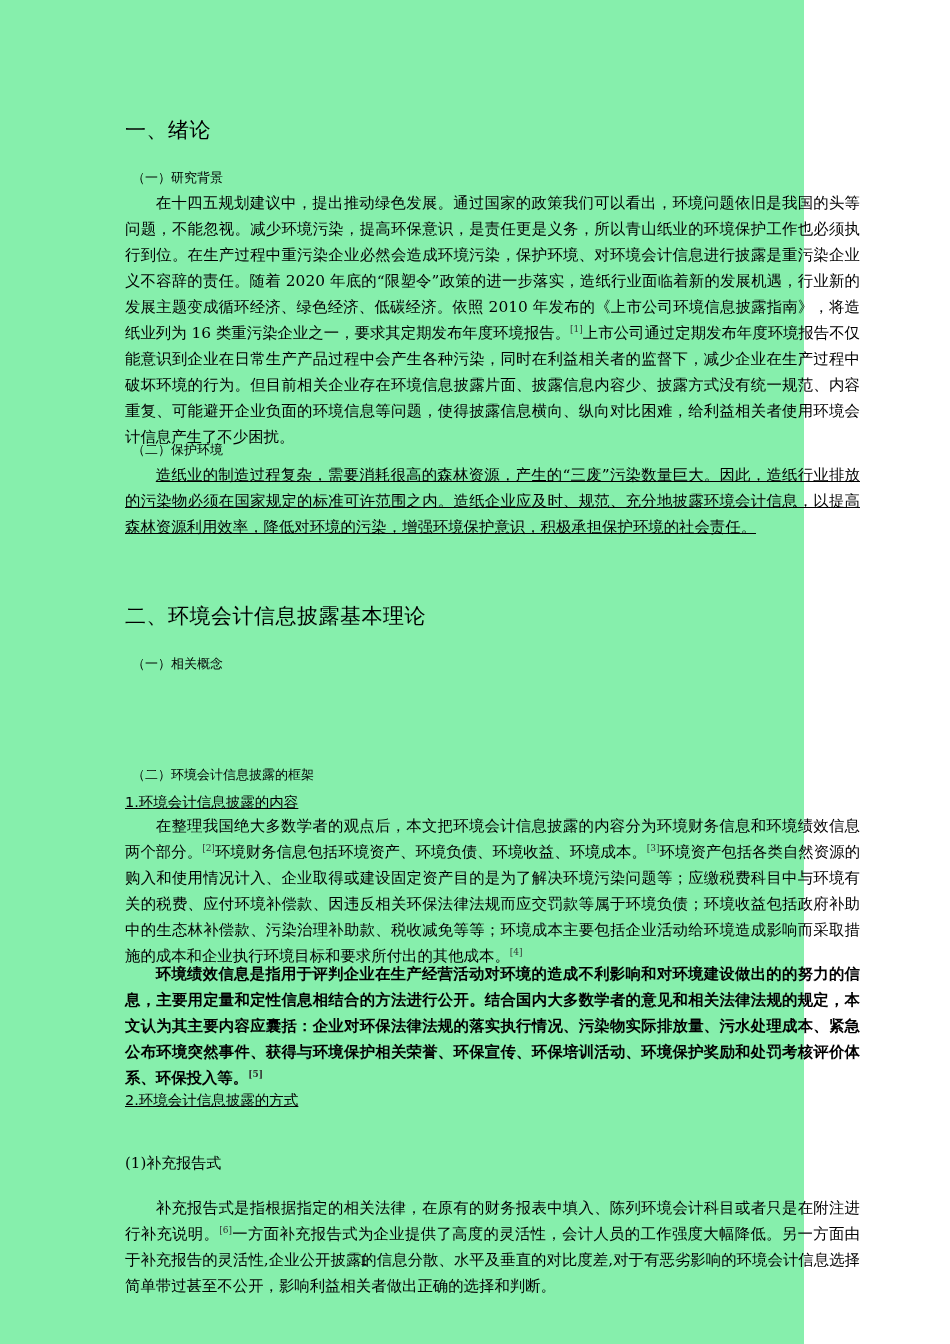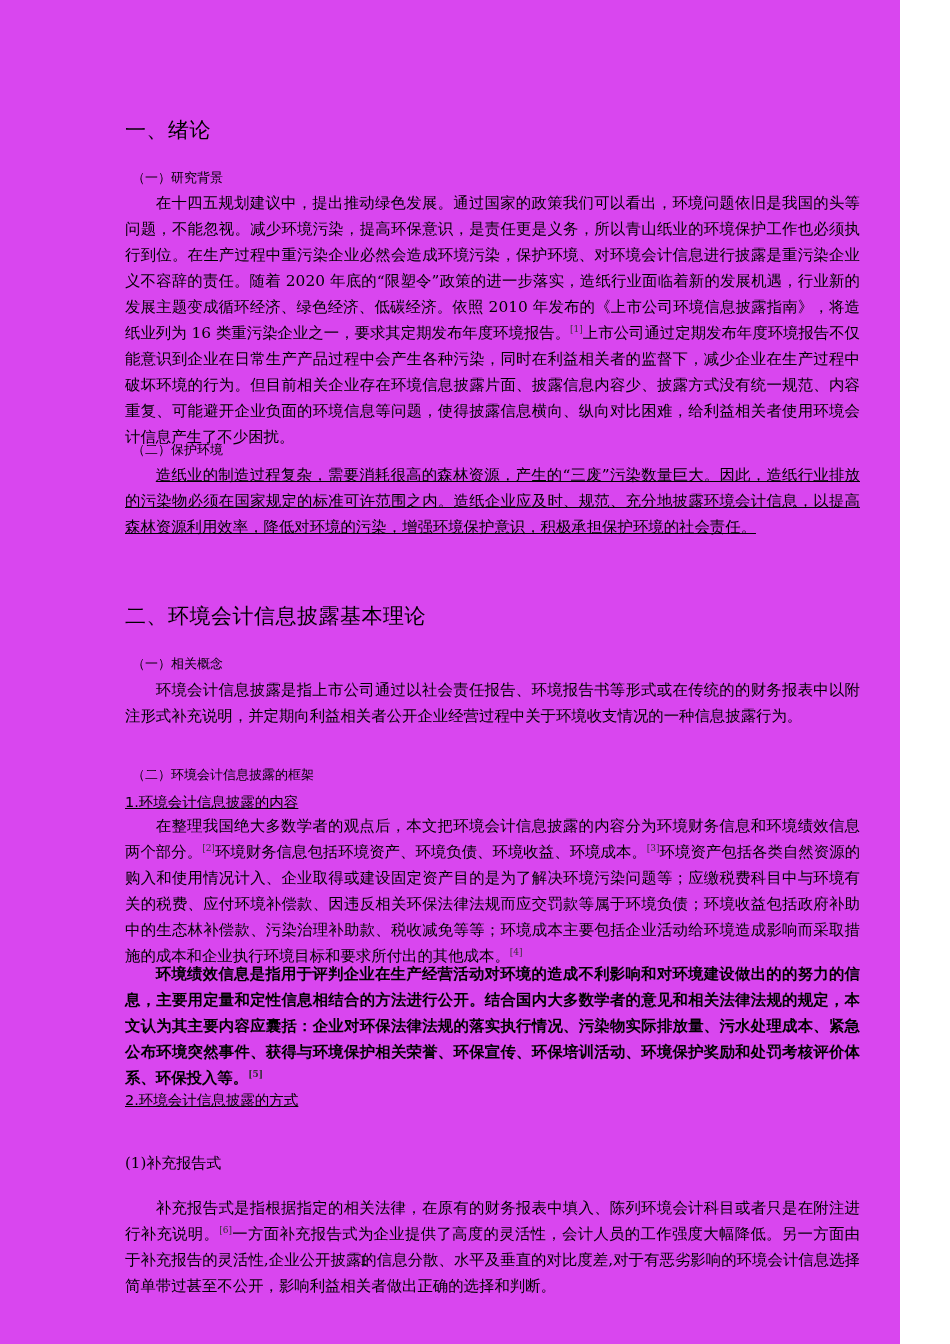--- a/index.html
+++ b/index.html
@@ -1,17 +1,17 @@
 <!DOCTYPE html>
 <html><head>
 <meta charset="utf-8">
 <style>
   html, body { margin: 0; padding: 0; background: #ffffff; }
   body { width: 950px; height: 1344px; position: relative; overflow: hidden; color: #000; }
-  .page { position: absolute; left: 0; top: 0; width: 900px; height: 1344px; background: #d946ef; }
+  .page { position: absolute; left: 0; top: 0; width: 804px; height: 1344px; background: #86efac; }
   .h1 { position: absolute; left: 125px; font-family: "DejaVu Sans", sans-serif; font-size: 21px; font-weight: normal; letter-spacing: 0.5px; }
   .h2 { position: absolute; left: 132px; font-family: "DejaVu Sans", sans-serif; font-size: 13px; text-align: right; }
   .h3 { position: absolute; left: 125px; font-family: "DejaVu Sans", sans-serif; font-size: 14.5px; text-decoration: underline; }
   .para { position: absolute; left: 125px; width: 735px; font-family: "DejaVu Serif", serif; font-size: 15.4px; line-height: 26px; text-align: justify; text-indent: 2em; margin: 0; }
   .sub { position: absolute; left: 125px; font-family: "DejaVu Serif", serif; font-size: 15px; margin-top: 40px; }
   sup { font-size: 9px; vertical-align: super; line-height: 0; color: #333; }
   .pagenum { position: absolute; left: 360px; top: 1254px; font-family: "DejaVu Sans", sans-serif; font-size: 12px; }
 </style>
 </head>
 <body>
@@ -25,21 +25,20 @@
   <p class="para" style="top:190px;"><span>在十四五规划建议中，提出推动绿色发展。通过国家的政策我们可以看出，环境问题依旧是我国的头等问题，不能忽视。减少环境污染，提高环保意识，是责任更是义务，所以青山纸业的环境保护工作也必须执行到位。在生产过程中重污染企业必然会造成环境污染，保护环境、对环境会计信息进行披露是重污染企业义不容辞的责任。随着 2020 年底的“限塑令”政策的进一步落实，造纸行业面临着新的发展机遇，行业新的发展主题变成循环经济、绿色经济、低碳经济。依照 2010 年发布的《上市公司环境信息披露指南》，将造纸业列为 16 类重污染企业之一，要求其定期发布年度环境报告。</span><sup>[1]</sup><span>上市公司通过定期发布年度环境报告不仅能意识到企业在日常生产产品过程中会产生各种污染，同时在利益相关者的监督下，减少企业在生产过程中破坏环境的行为。但目前相关企业存在环境信息披露片面、披露信息内容少、披露方式没有统一规范、内容重复、可能避开企业负面的环境信息等问题，使得披露信息横向、纵向对比困难，给利益相关者使用环境会计信息产生了不少困扰。</span></p>
 
   <div class="h2" style="top:441px;">（二）保护环境</div>
 
   <p class="para" style="top:462px;text-decoration:underline;">造纸业的制造过程复杂，需要消耗很高的森林资源，产生的“三废”污染数量巨大。因此，造纸行业排放的污染物必须在国家规定的标准可许范围之内。造纸企业应及时、规范、充分地披露环境会计信息，以提高森林资源利用效率，降低对环境的污染，增强环境保护意识，积极承担保护环境的社会责任。</p>
 
   <div class="h1" style="top:602px;">二、环境会计信息披露基本理论</div>
 
   <div class="h2" style="top:655px;">（一）相关概念</div>
 
-  <p class="para" style="top:677px;">环境会计信息披露是指上市公司通过以社会责任报告、环境报告书等形式或在传统的的财务报表中以附注形式补充说明，并定期向利益相关者公开企业经营过程中关于环境收支情况的一种信息披露行为。</p>
 
   <div class="h2" style="top:766px;">（二）环境会计信息披露的框架</div>
 
   <div class="h3" style="top:793px;">1.环境会计信息披露的内容</div>
 
   <p class="para" style="top:813px;"><span>在整理我国绝大多数学者的观点后，本文把环境会计信息披露的内容分为环境财务信息和环境绩效信息两个部分。</span><sup>[2]</sup><span>环境财务信息包括环境资产、环境负债、环境收益、环境成本。</span><sup>[3]</sup><span>环境资产包括各类自然资源的购入和使用情况计入、企业取得或建设固定资产目的是为了解决环境污染问题等；应缴税费科目中与环境有关的税费、应付环境补偿款、因违反相关环保法律法规而应交罚款等属于环境负债；环境收益包括政府补助中的生态林补偿款、污染治理补助款、税收减免等等；环境成本主要包括企业活动给环境造成影响而采取措施的成本和企业执行环境目标和要求所付出的其他成本。</span><sup>[4]</sup></p>
 
   <p class="para" style="top:961px;font-weight:bold;"><span>环境绩效信息是指用于评判企业在生产经营活动对环境的造成不利影响和对环境建设做出的的努力的信息，主要用定量和定性信息相结合的方法进行公开。结合国内大多数学者的意见和相关法律法规的规定，本文认为其主要内容应囊括：企业对环保法律法规的落实执行情况、污染物实际排放量、污水处理成本、紧急公布环境突然事件、获得与环境保护相关荣誉、环保宣传、环保培训活动、环境保护奖励和处罚考核评价体系、环保投入等。</span><sup>[5]</sup></p>
 
   <div class="h3" style="top:1091px;">2.环境会计信息披露的方式</div>

